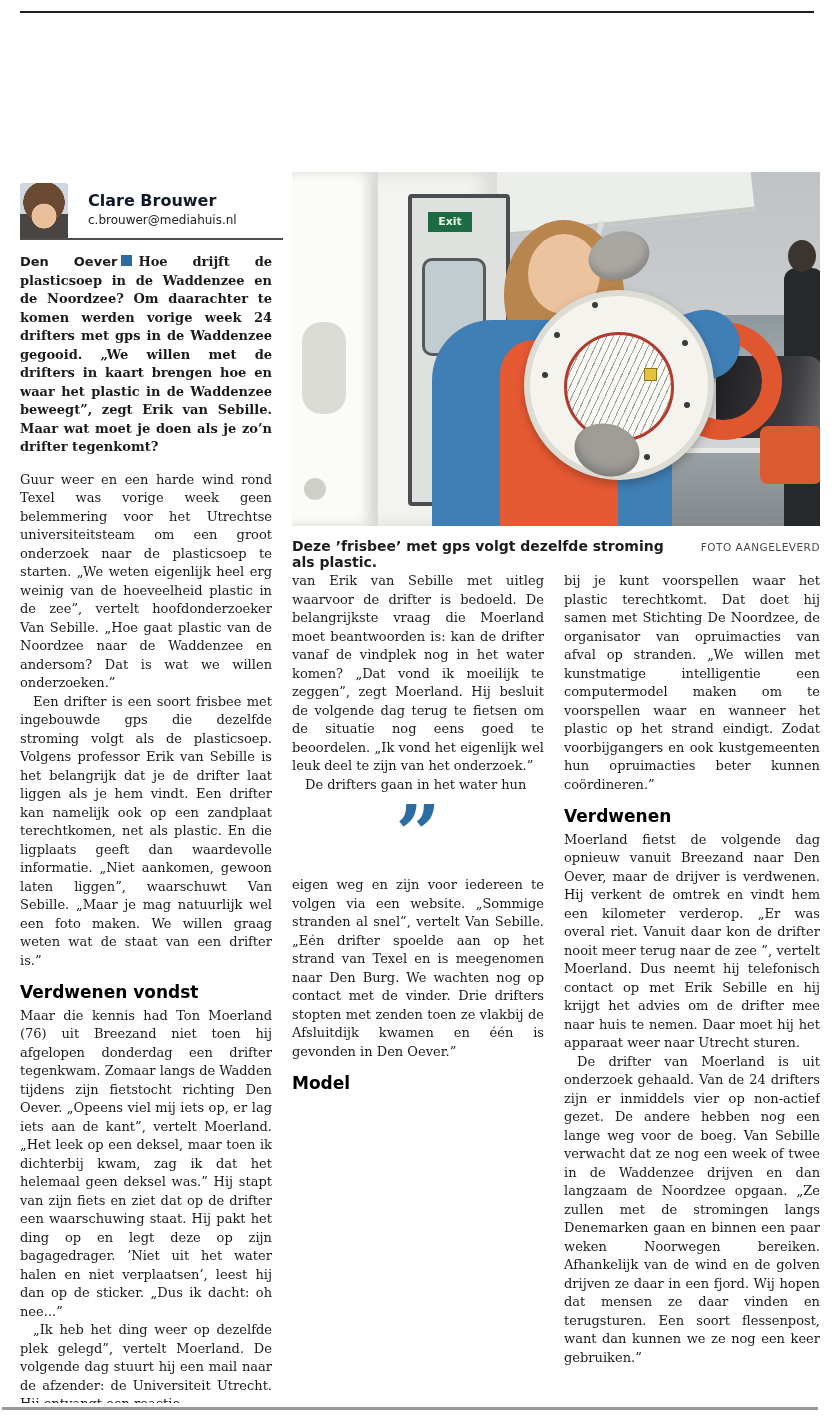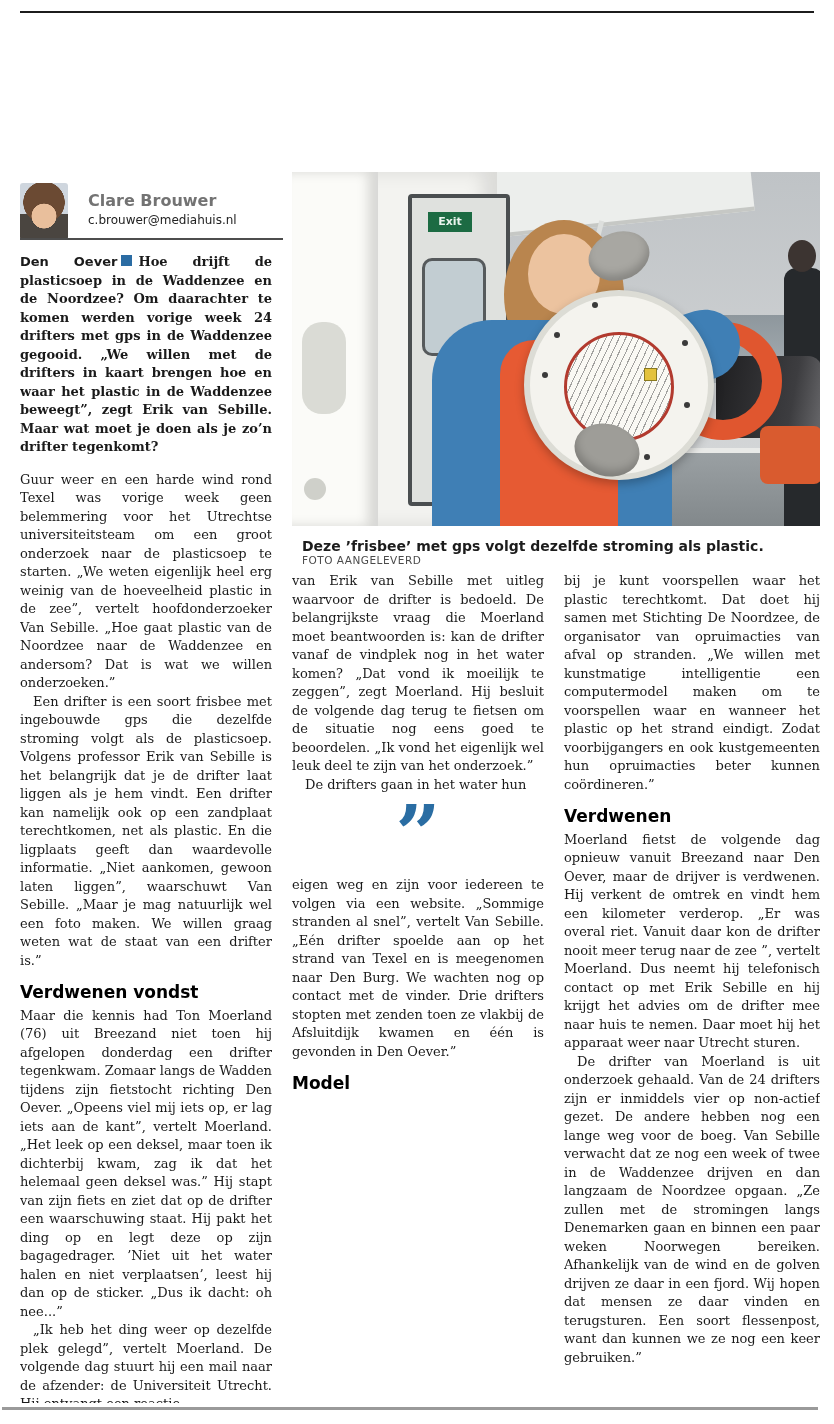--- a/index.html
+++ b/index.html
@@ -13,21 +13,21 @@
             line-height:1.07;letter-spacing:-1.5px;color:#050505;}
 
   
   .byline{position:absolute;left:20px;top:183px;width:263px;height:57px;}
   .avatar{position:absolute;left:0;top:0;width:48px;height:57px;border-radius:3px;
           background:
             radial-gradient(circle at 50% 58%, #e9bf9c 0 30%, rgba(233,191,156,0) 31%),
             radial-gradient(circle at 50% 34%, #6b4a33 0 46%, rgba(107,74,51,0) 47%),
             linear-gradient(#cfd6de 0 55%, #4a4540 55%);}
   .byline-name{position:absolute;left:68px;top:8px;font-family:"DejaVu Sans",sans-serif;
-               font-weight:bold;font-size:16px;color:#737373;}
+               font-weight:bold;font-size:16px;color:#0f172a;}
   .byline-email{position:absolute;left:68px;top:30px;font-family:"DejaVu Sans",sans-serif;
                 font-size:12px;color:#222;}
   .byline-rule{position:absolute;left:0;top:55px;width:263px;height:2px;background:#4d4d4d;}
 
   
   .col{position:absolute;text-align:justify;font-size:13px;line-height:18.5px;overflow:hidden;}
   #col1{left:20px;top:253px;width:252px;height:1150px;}
   #col2{left:292px;top:572px;width:252px;height:832px;}
   #col3{left:564px;top:572px;width:256px;height:832px;}
   .col p{margin:0;}
@@ -92,21 +92,21 @@
                 background:#9e9d98;transform:rotate(16deg);box-shadow:inset 0 -6px 8px rgba(0,0,0,.2);}
   .ph-fender{left:424px;top:184px;width:106px;height:82px;border-radius:14px;
              background:linear-gradient(100deg,#1e1e20,#3d3d40 70%,#6a6a6d);}
   .ph-fender-strap{left:468px;top:254px;width:62px;height:58px;background:#d95b2f;border-radius:8px;}
   .ph-person{left:492px;top:96px;width:40px;height:258px;border-radius:12px 12px 0 0;background:#26292c;}
   .ph-person-head{left:496px;top:68px;width:28px;height:32px;border-radius:50%;background:#3c3431;}
   .ph-person-hand{left:500px;top:210px;width:16px;height:12px;border-radius:4px;background:#c9b29a;}
 
   
   .caption-row{position:absolute;left:292px;top:538px;width:528px;display:flex;
-               justify-content:space-between;align-items:baseline;flex-direction:column;}
+               justify-content:space-between;align-items:baseline;}
   .caption{font-family:"DejaVu Sans",sans-serif;font-weight:bold;font-size:14px;color:#1c1c1c;}
   .credit{font-family:"DejaVu Sans",sans-serif;font-size:10.5px;color:#4a4a4a;
           letter-spacing:.5px;white-space:nowrap;margin-left:10px;}
 </style>
 </head>
 <body>
 
 <div id="page">
 
   <div class="rule-top"></div>

